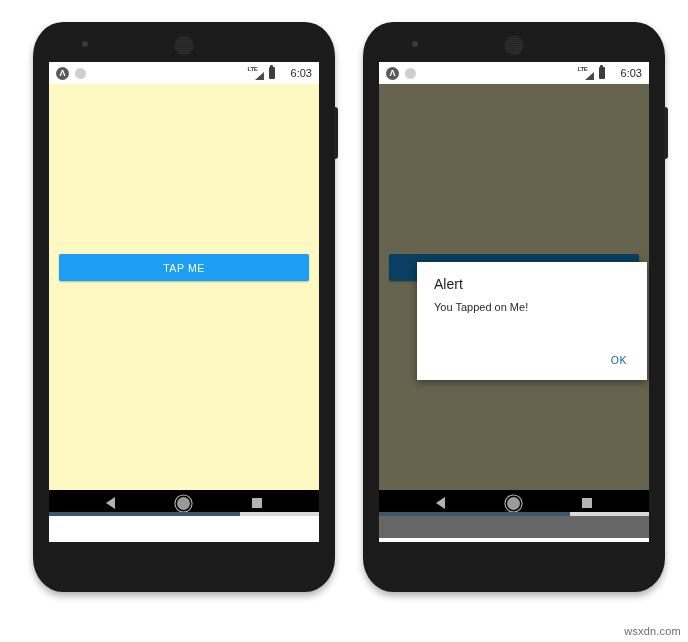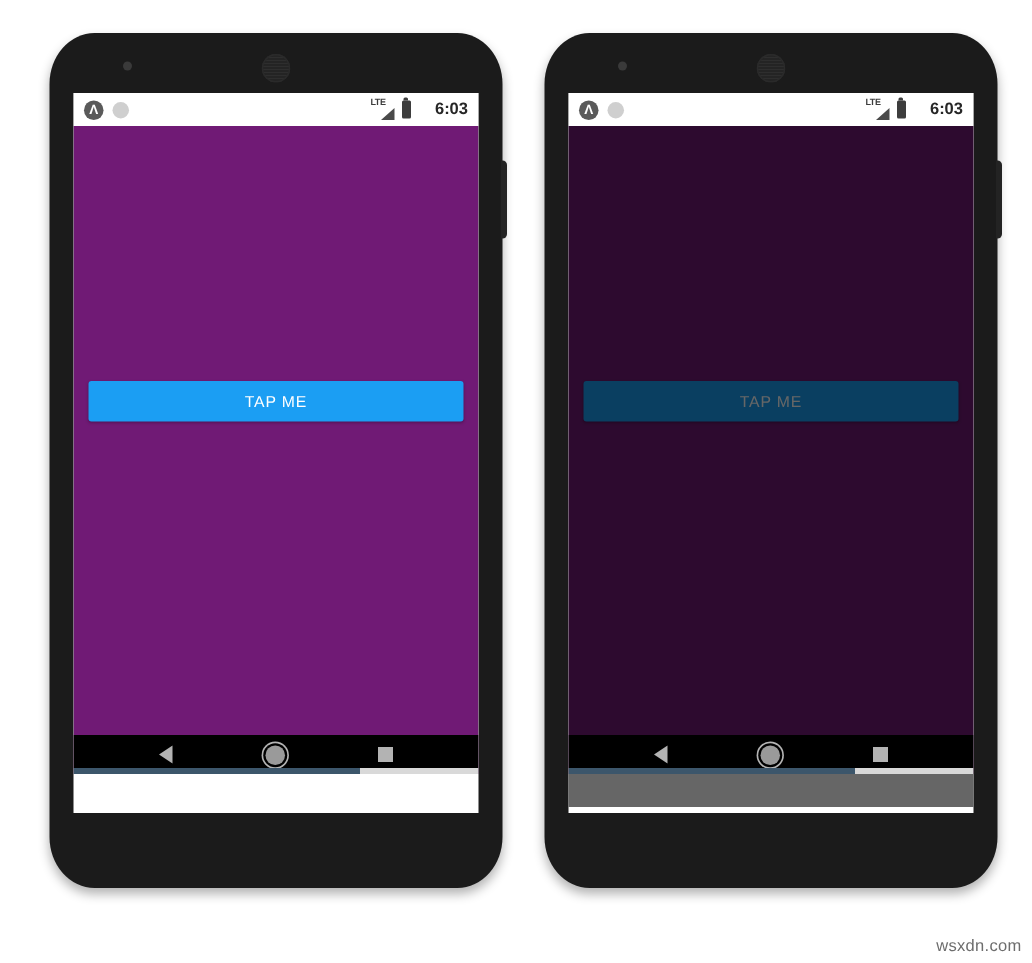--- a/index.html
+++ b/index.html
@@ -160,29 +160,29 @@
     top: -2px;
     left: 1.5px;
     width: 3px;
     height: 2px;
     background: #3d3d3d;
     border-radius: 1px 1px 0 0;
   }
   .sb-time {
     font-size: 11px;
     color: #262626;
-    font-weight: bold;
+    font-weight: normal;
     padding-left: 11px;
   }
 
   
   .appbody {
     position: relative;
     height: 432px;
-    background: #701a75;
+    background: #fef9c3;
   }
 
   .tap-btn {
     position: absolute;
     left: 10px;
     top: 170px;
     width: 250px;
     height: 27px;
     background: #1b9ef3;
     border: none;
@@ -382,20 +382,27 @@
           <span class="ic-batt"></span>
           <span class="sb-time">6:03</span>
         </div>
       </div>
 
       <div class="appbody">
         <button class="tap-btn">TAP ME</button>
 
         <div class="scrim"></div>
 
+        <div class="dialog">
+          <p class="dlg-title">Alert</p>
+          <p class="dlg-msg">You Tapped on Me!</p>
+          <div class="dlg-actions">
+            <button class="dlg-ok">OK</button>
+          </div>
+        </div>
 
         <div class="navbar">
           <span class="nav-back"></span>
           <span class="nav-home"></span>
           <span class="nav-recent"></span>
         </div>
         <div class="scrollstrip">
           <div class="thumb"></div>
         </div>
       </div>

